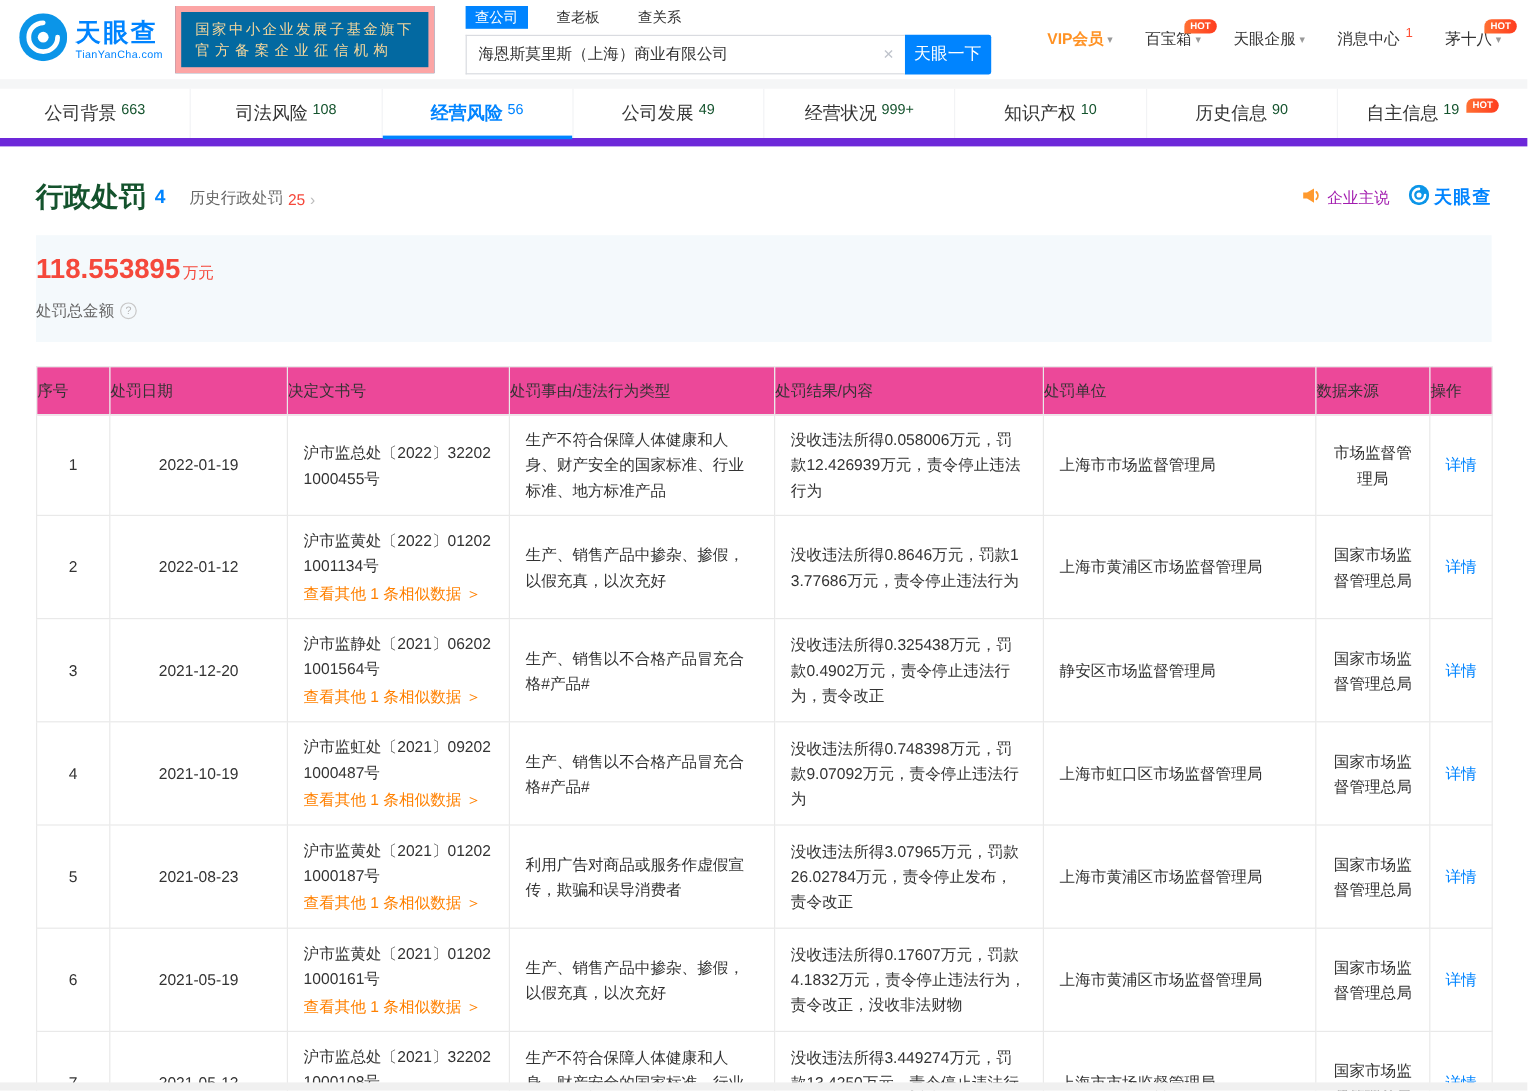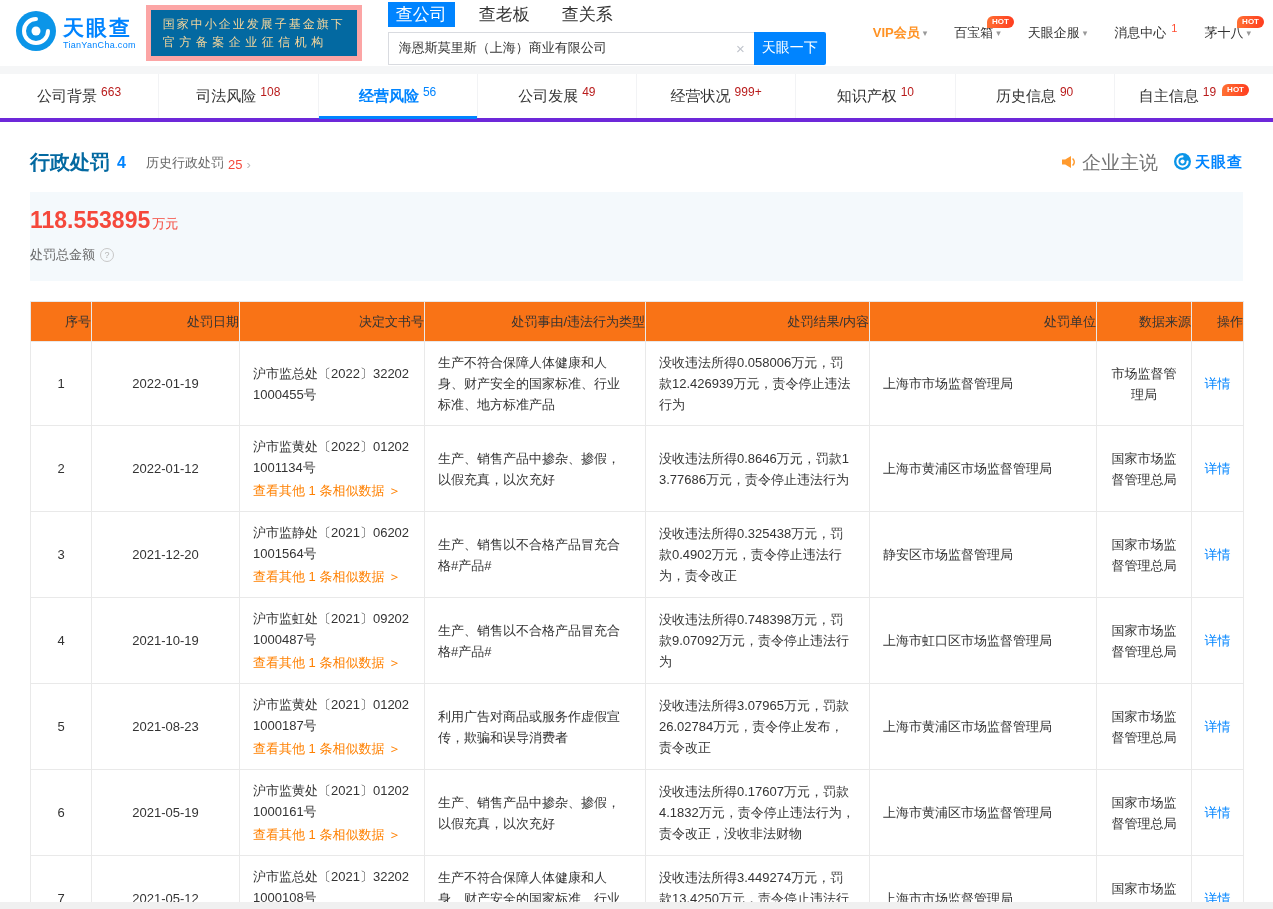--- a/index.html
+++ b/index.html
@@ -12,21 +12,21 @@
   .logo { display:flex; align-items:center; gap:7px; cursor:pointer; }
   .logo-title { font-size:21px; font-weight:bold; color:#0084ff; letter-spacing:2px; line-height:24px; }
   .logo-sub { font-size:9px; color:#0084ff; letter-spacing:.3px; }
   .gov-badge { margin-left:10px; background:#0369a1; border:5px solid #fca5a5; color:#f7d79c;
                font-size:12px; padding:5px 12px; line-height:18px; text-align:left; }
   .gov-badge .l1 { letter-spacing:2px; }
   .gov-badge .l2 { letter-spacing:4.5px; }
 
   .search-area { margin-left:26px; }
   .search-tabs { display:flex; gap:16px; align-items:center; margin-bottom:5px; }
-  .search-tab { font-size:17px; color:#333; padding:1px 8px; cursor:pointer; }
+  .search-tab { font-size:12px; color:#333; padding:1px 8px; cursor:pointer; }
   .search-tab.active { background:#0084ff; color:#fff; }
   .search-row { display:flex; }
   .search-box { position:relative; width:366px; height:33px; border:1px solid #d9dbe0; border-right:none;
                 display:flex; align-items:center; background:#fff; }
   .search-box input { border:none; outline:none; width:100%; height:100%; padding:0 30px 0 10px;
                       font-size:13px; color:#333; font-family:inherit; background:transparent; }
   .clear-x { position:absolute; right:9px; color:#c0c4cc; font-size:15px; line-height:1; cursor:pointer; }
   .search-btn { width:72px; height:33px; background:#0084ff; color:#fff; border:none; font-size:14px;
                 cursor:pointer; font-family:inherit; border-radius:0 2px 2px 0; }
 
@@ -37,55 +37,55 @@
   .caret { font-size:9px; color:#999; }
   .num-badge { color:#ff4e33; font-size:11px; position:relative; top:-5px; margin-left:2px; }
   .hot-abs { position:absolute; top:-12px; right:-13px; }
   .hot-pill { background:linear-gradient(90deg,#ff7033,#ff3d1f); color:#fff; font-size:8px;
               font-weight:bold; padding:1px 5px; border-radius:7px 7px 7px 0; line-height:10px; display:inline-block; }
   .hot-inline { position:relative; top:-9px; margin-left:2px; }
 
   .spacer { height:8px; background:#f5f6f7; }
 
   
-  .tabs { display:flex; height:48px; border-bottom:4px solid #6d28d9; background:#fff; }
+  .tabs { display:flex; height:48px; border-bottom:7px solid #6d28d9; background:#fff; }
   .main-tab { flex:1; display:flex; align-items:center; justify-content:center; gap:4px;
               font-size:15px; color:#333; cursor:pointer; position:relative; border-left:1px solid #f2f3f5; }
   .main-tab:first-child { border-left:none; }
-  .tab-count { font-size:12px; color:#b91c1c; position:relative; top:-4px; }
+  .tab-count { font-size:12px; color:#14532d; position:relative; top:-4px; }
   .main-tab.active { color:#0084ff; font-weight:bold; }
   .main-tab.active .tab-count { color:#0084ff; font-weight:normal; }
   .main-tab.active::after { content:""; position:absolute; left:0; right:0; bottom:-1px; height:3px; background:#0084ff; }
 
   
   .section-head { display:flex; align-items:center; padding:27px 30px 0; }
-  .sec-title { font-size:20px; font-weight:bold; color:#0369a1; }
+  .sec-title { font-size:23px; font-weight:bold; color:#14532d; }
   .sec-count { font-size:16px; color:#0084ff; font-weight:bold; margin-left:7px; }
   .history-link { margin-left:20px; font-size:13px; color:#666; cursor:pointer;
                   display:flex; align-items:flex-end; gap:4px; }
   .history-count { color:#f5483b; }
   .history-caret { color:#bbb; font-size:13px; }
   .sec-right { margin-left:auto; display:flex; align-items:center; gap:16px; }
-  .owner-link { font-size:19px; color:#737373; display:flex; align-items:center; gap:5px; cursor:pointer; }
+  .owner-link { font-size:13px; color:#a21caf; display:flex; align-items:center; gap:5px; cursor:pointer; }
   .brand-mark { display:flex; align-items:center; gap:4px; color:#0084ff; font-size:15px;
                 font-weight:bold; letter-spacing:1px; }
 
   
   .summary { margin:16px 30px 0; background:#f4f9fc; padding:15px 0 17px; text-align:left; }
   .amount { color:#f5483b; font-size:23px; font-weight:bold; line-height:26px; }
   .amount .unit { font-size:13px; font-weight:normal; margin-left:2px; }
   .sum-label { margin-top:9px; font-size:13px; color:#666; display:inline-flex; align-items:center; gap:5px; }
   .q-icon { width:14px; height:14px; border:1px solid #c8c8c8; border-radius:50%; color:#b5b5b5;
             font-size:9px; display:inline-flex; align-items:center; justify-content:center; cursor:pointer; }
 
   
   .penalty-table { margin:20px 30px 0; border-collapse:collapse; table-layout:fixed;
                    width:1213px; font-size:13px; }
   .penalty-table th, .penalty-table td { border:1px solid #e9e9e9; }
-  .penalty-table th { background:#f97316; height:40px; font-weight:400; color:#333; text-align:right; }
+  .penalty-table th { background:#ec4899; height:40px; font-weight:400; color:#333; text-align:left; }
   .penalty-table td { padding:10px 13px; color:#333; line-height:21px; vertical-align:middle;
                       word-break:break-all; text-align:left; }
   .penalty-table td.center { text-align:center; padding:10px 11px; }
   .similar-link { display:block; color:#ff8000; cursor:pointer; margin-top:2px; text-decoration:none; }
   .detail-link { color:#0084ff; cursor:pointer; text-decoration:none; }
 
   .bottom-strip { position:absolute; left:0; bottom:0; width:100%; height:7px; background:#f0f0f0; }
 </style>
 </head>
 <body>

